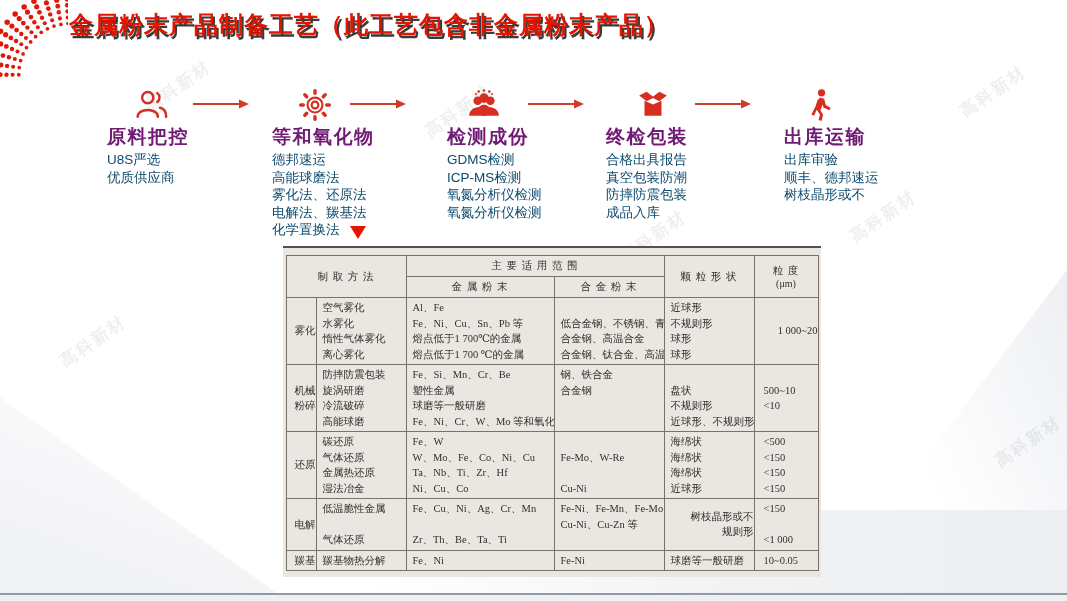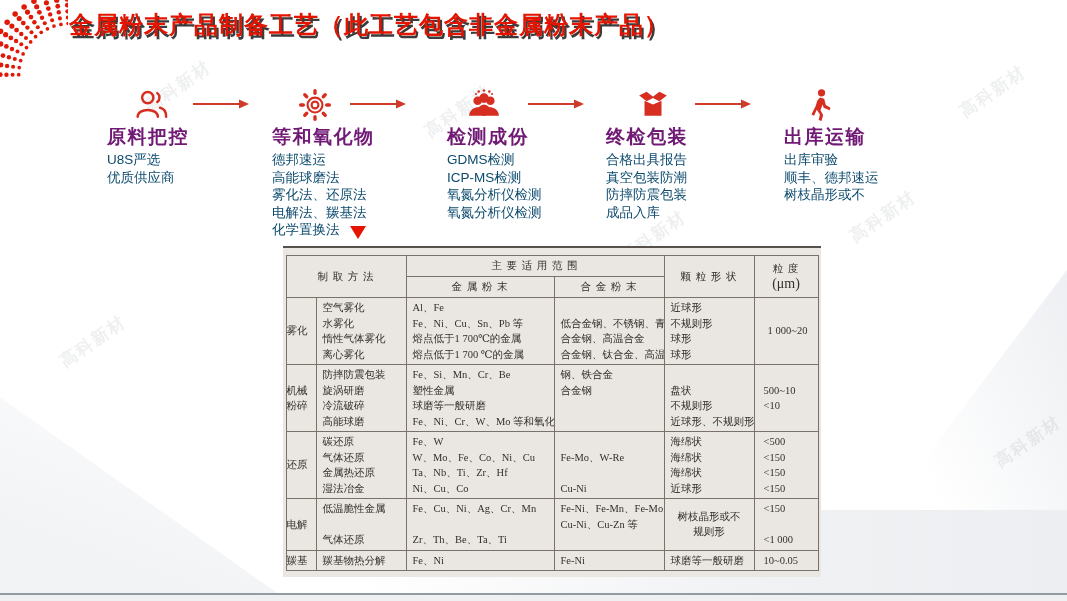--- a/index.html
+++ b/index.html
@@ -43,24 +43,24 @@
     border-left:8px solid transparent;border-right:8px solid transparent;
     border-top:13px solid #e51400;}
   
   .scan{position:absolute;left:283px;top:246px;width:538px;background:#eae7e2;
     padding:4px 2px 6px 2px;box-sizing:border-box;border-top:2px solid #55504a;
     font-family:"Liberation Serif","DejaVu Serif",serif;color:#332f2b;}
   table.ptab{border-collapse:collapse;table-layout:fixed;width:532px;margin:3px auto 0;}
   .ptab th,.ptab td{border:1px solid #7a7268;font-weight:normal;font-size:10.5px;
     vertical-align:top;padding:2px 0 2px 6px;overflow:hidden;}
   .ptab th{text-align:center;vertical-align:middle;letter-spacing:1px;padding:3px 0;}
-  .ptab th .mu{letter-spacing:0;font-size:14px;}
+  .ptab th .mu{letter-spacing:0;font-size:10px;}
   .cl{line-height:15.5px;white-space:nowrap;}
-  td.mid{vertical-align:middle;text-align:center;padding-left:0;}
-  td.c-label{text-align:left;padding:0;vertical-align:middle;}
+  td.mid{vertical-align:middle;text-align:right;padding-left:0;}
+  td.c-label{text-align:right;padding:0;vertical-align:middle;}
   td.c-size .cl{padding-left:3px;}
 </style>
 </head>
 <body>
 
 <div class="bg-right"></div>
 <div class="bg-bottom"></div>
 <div class="bg-left"></div>
 
 <span class="wm" style="left:140px;top:75px">高科新材</span>

